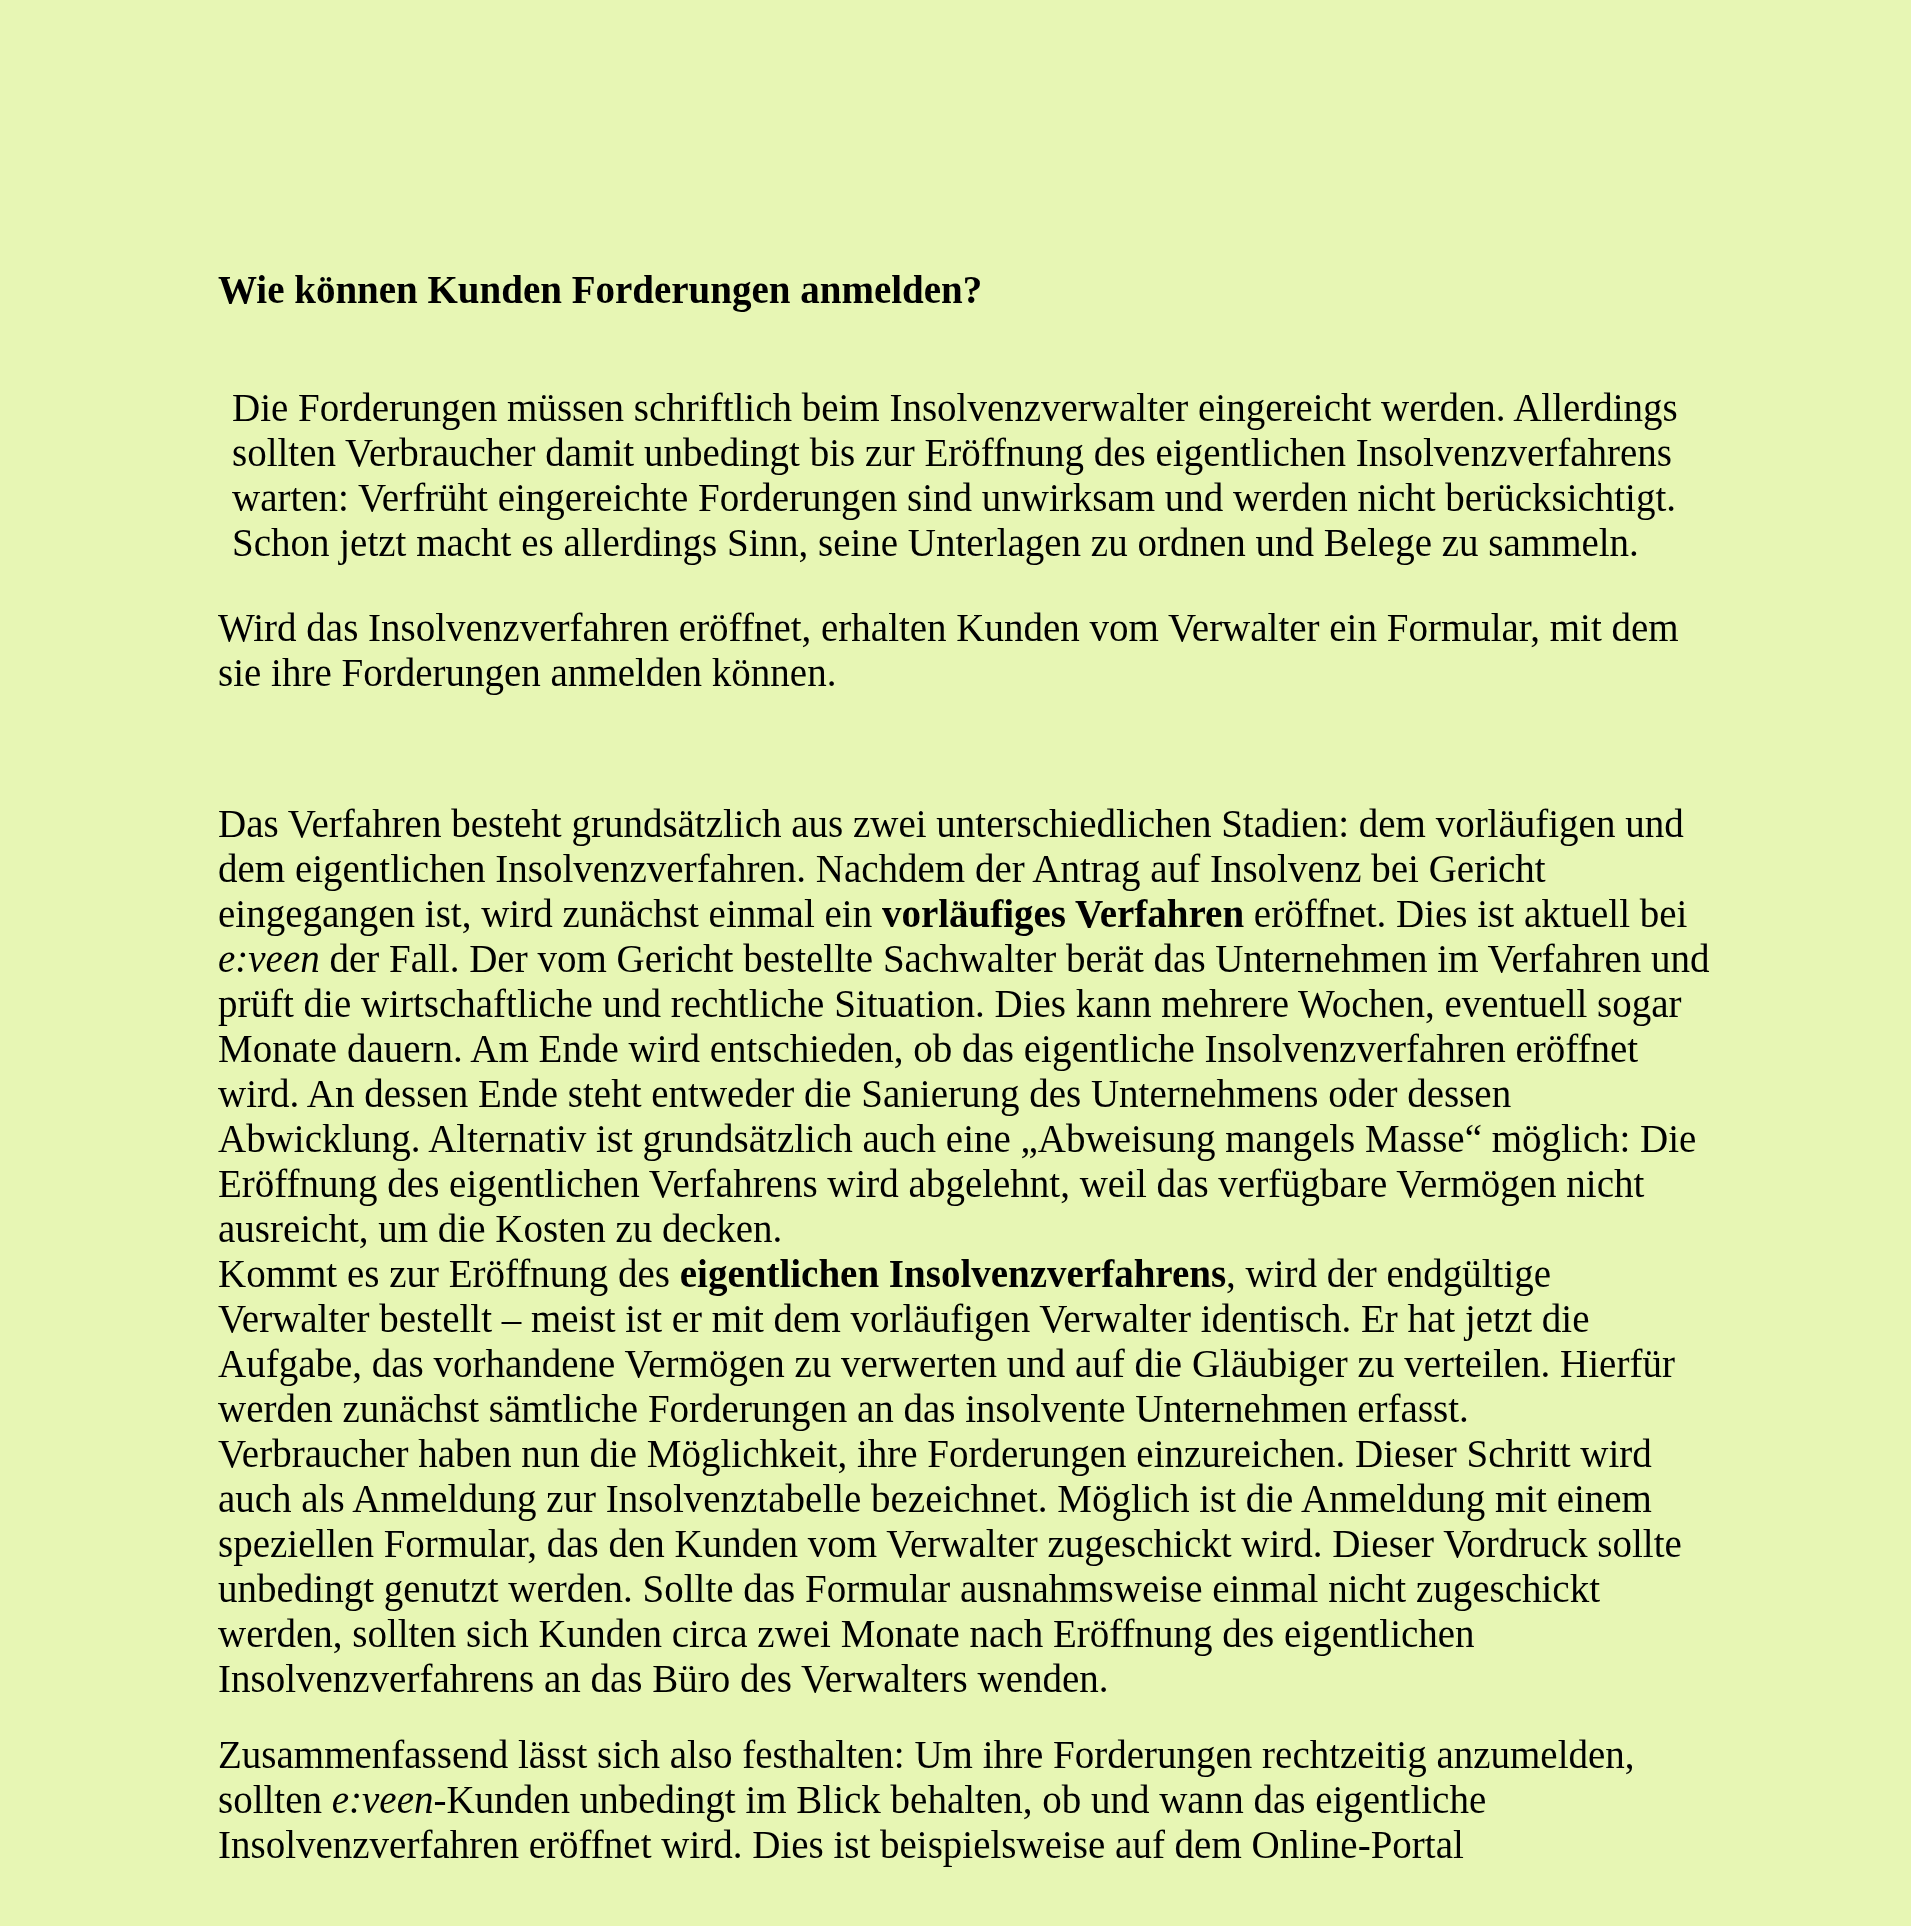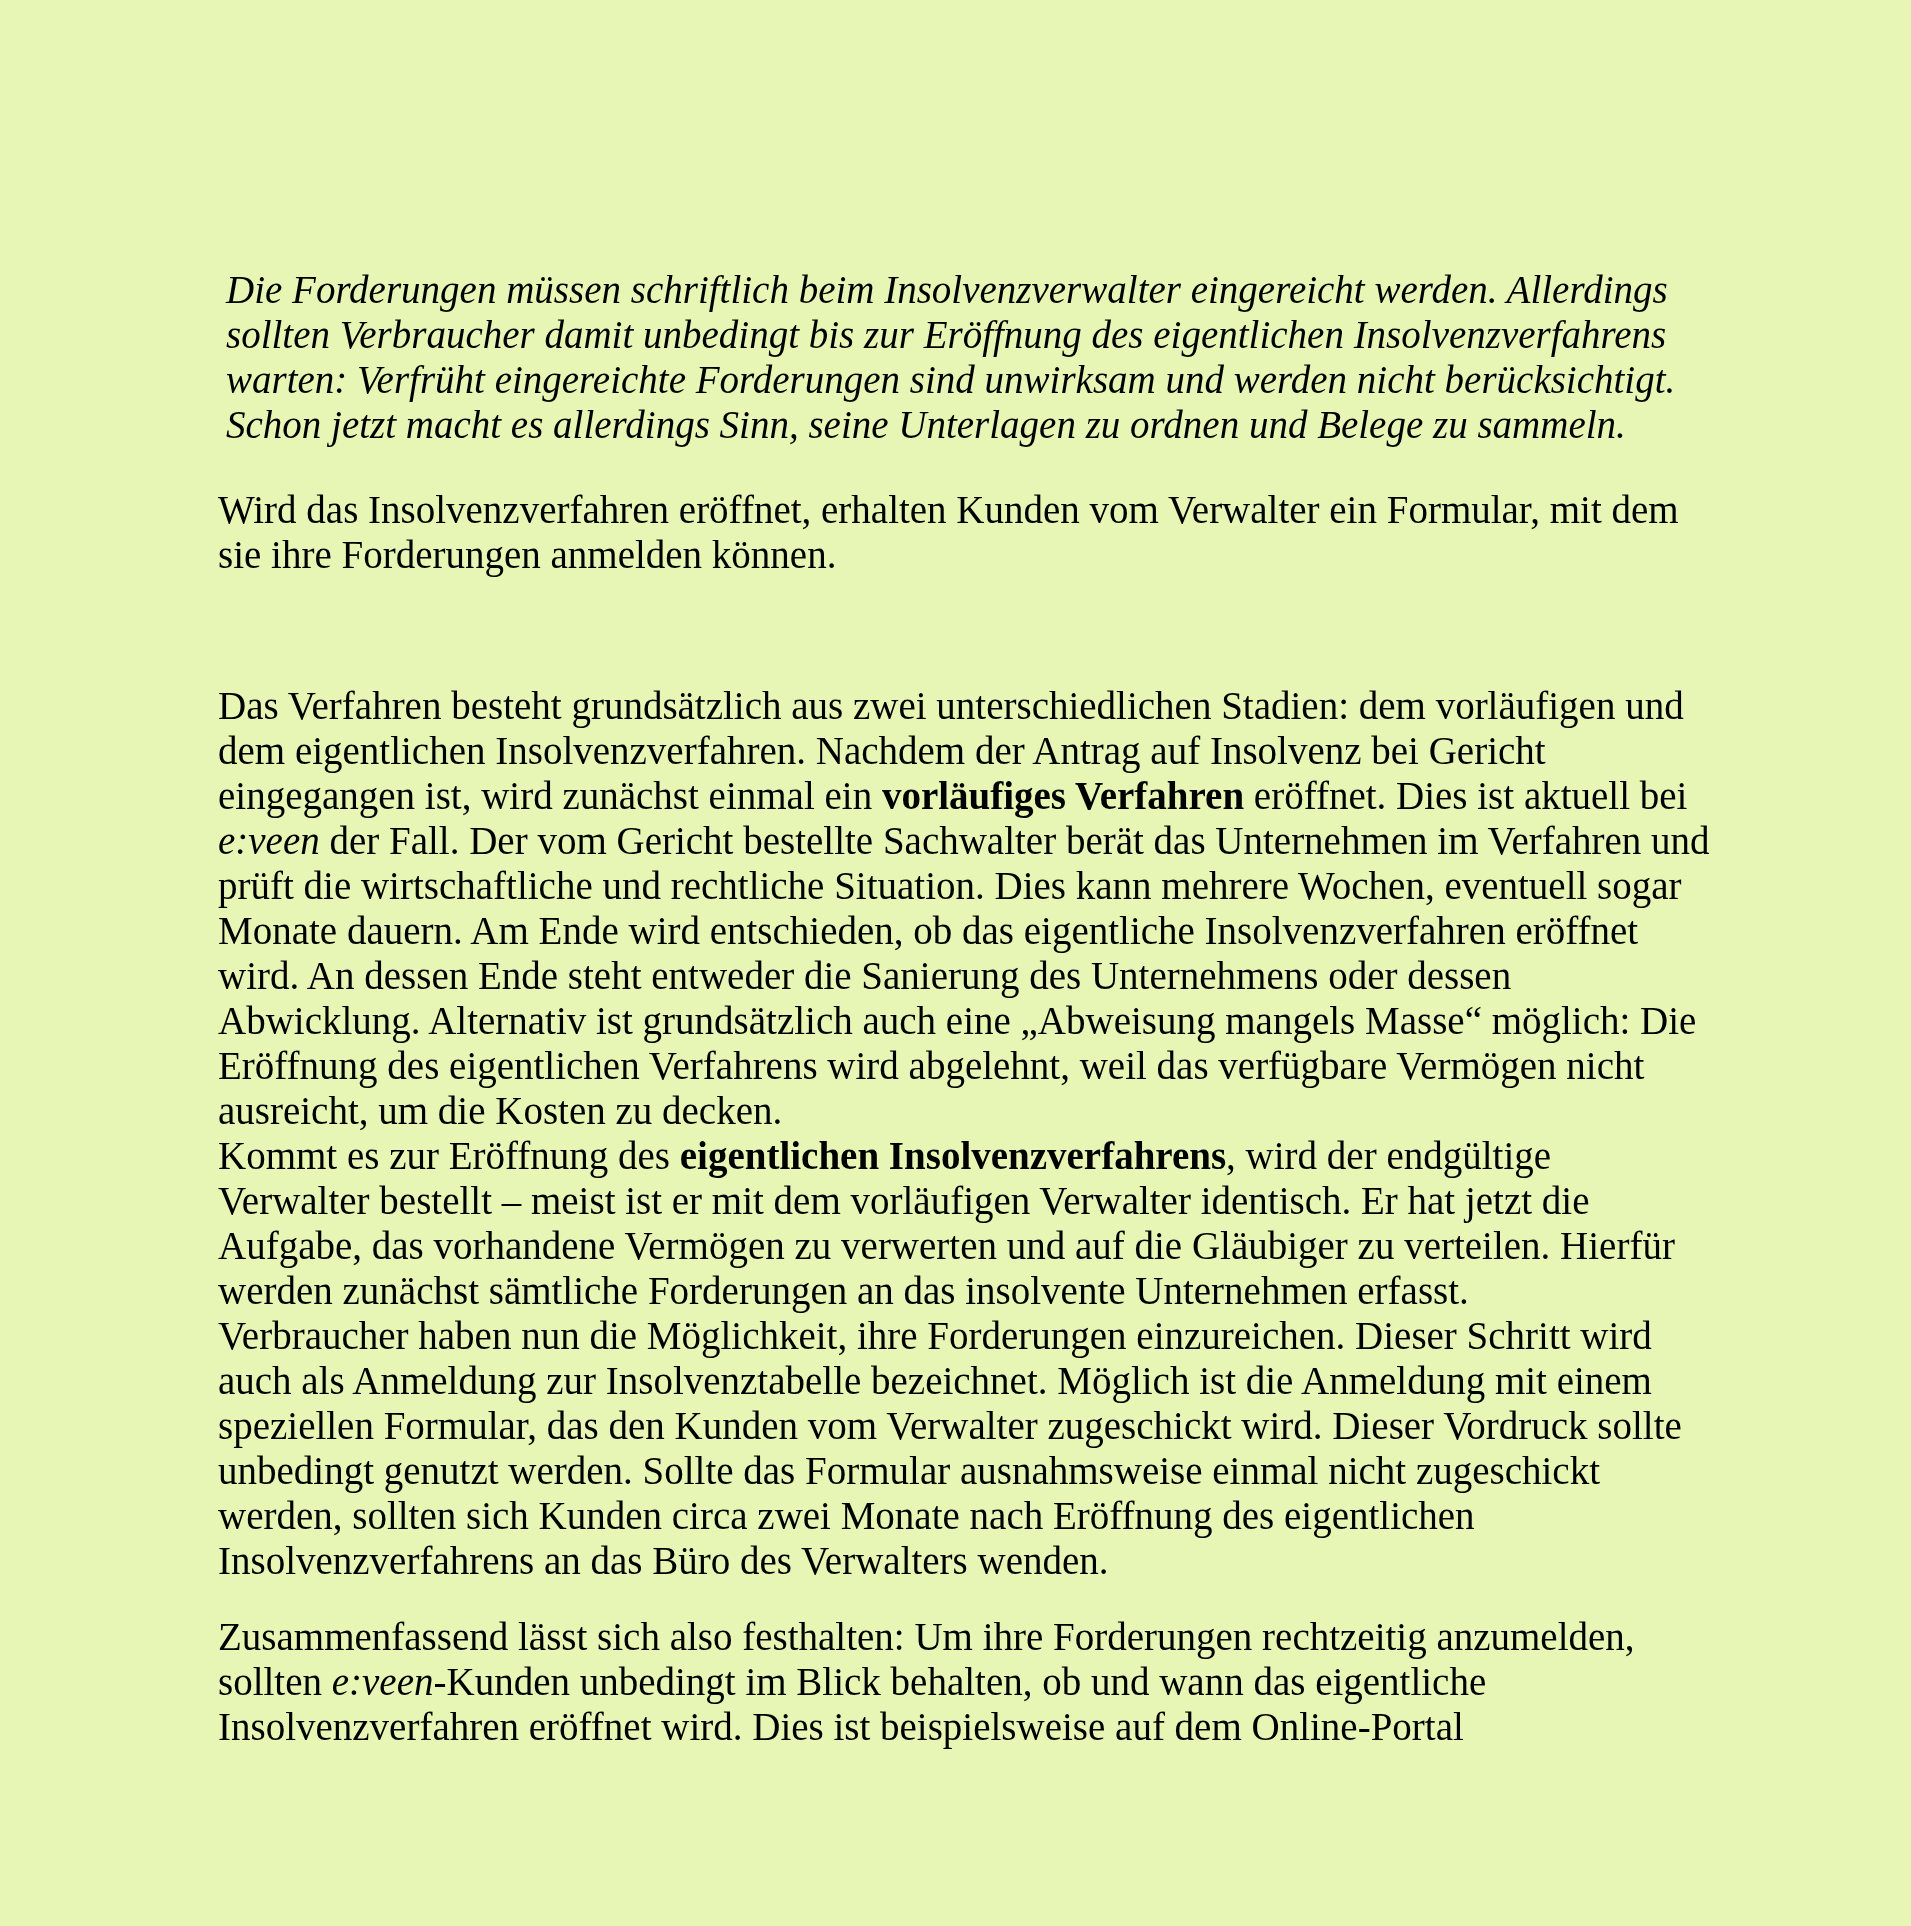--- a/index.html
+++ b/index.html
@@ -26,28 +26,29 @@
     font-size: 39px;
     line-height: 45px;
     font-weight: normal;
     text-align: left;
   }
   h3.block { font-weight: bold; }
   .bold { font-weight: bold; }
   .italic { font-style: italic; }
   
   .h-top    { margin: 0 0 73px 0; }
-  .p-a      { margin: 0 0 40px 8px; font-style: italic; }
+  .p-a      { margin: 0 0 40px 14px; }
   .p-b      { margin: 0 0 106px 0; }
   .h-mid    { margin: 0 0 69px 0; }
   .p-long   { margin: 16px 0 31px 0; }
   .p-z      { margin: 0 0 27px 0; }
 </style>
 </head>
 <body style="background: rgb(231, 246, 180); color: rgb(0, 0, 0);">
 
 <main class="page">
+    <h3 class="block h-top"><span class="bold">Wie können Kunden Forderungen anmelden?</span></h3>
     <p class="block p-a"><span>Die Forderungen müssen schriftlich beim Insolvenzverwalter eingereicht werden. Allerdings sollten Verbraucher damit unbedingt bis zur Eröffnung des eigentlichen Insolvenzverfahrens warten: Verfrüht eingereichte Forderungen sind unwirksam und werden nicht berücksichtigt. Schon jetzt macht es allerdings Sinn, seine Unterlagen zu ordnen und Belege zu sammeln.</span></p>
     <p class="block p-b"><span>Wird das Insolvenzverfahren eröffnet, erhalten Kunden vom Verwalter ein Formular, mit dem sie ihre Forderungen anmelden können.</span></p>
     <p class="block p-long"><span>Das Verfahren besteht grundsätzlich aus zwei unterschiedlichen Stadien: dem vorläufigen und dem eigentlichen Insolvenzverfahren. Nachdem der Antrag auf Insolvenz bei Gericht eingegangen ist, wird zunächst einmal ein </span><span class="bold">vorläufiges Verfahren</span><span> eröffnet. Dies ist aktuell bei </span><span class="italic">e:veen</span><span> der Fall. Der vom Gericht bestellte Sachwalter berät das Unternehmen im Verfahren und prüft die wirtschaftliche und rechtliche Situation. Dies kann mehrere Wochen, eventuell sogar Monate dauern. Am Ende wird entschieden, ob das eigentliche Insolvenzverfahren eröffnet wird. An dessen Ende steht entweder die Sanierung des Unternehmens oder dessen Abwicklung. Alternativ ist grundsätzlich auch eine „Abweisung mangels Masse“ möglich: Die Eröffnung des eigentlichen Verfahrens wird abgelehnt, weil das verfügbare Vermögen nicht ausreicht, um die Kosten zu decken.</span><br><span>Kommt es zur Eröffnung des </span><span class="bold">eigentlichen Insolvenzverfahrens</span><span>, wird der endgültige Verwalter bestellt – meist ist er mit dem vorläufigen Verwalter identisch. Er hat jetzt die Aufgabe, das vorhandene Vermögen zu verwerten und auf die Gläubiger zu verteilen. Hierfür werden zunächst sämtliche Forderungen an das insolvente Unternehmen erfasst.</span><br><span>Verbraucher haben nun die Möglichkeit, ihre Forderungen einzureichen. Dieser Schritt wird auch als Anmeldung zur Insolvenztabelle bezeichnet. Möglich ist die Anmeldung mit einem speziellen Formular, das den Kunden vom Verwalter zugeschickt wird. Dieser Vordruck sollte unbedingt genutzt werden. Sollte das Formular ausnahmsweise einmal nicht zugeschickt werden, sollten sich Kunden circa zwei Monate nach Eröffnung des eigentlichen Insolvenzverfahrens an das Büro des Verwalters wenden.</span></p>
     <p class="block p-z"><span>Zusammenfassend lässt sich also festhalten: Um ihre Forderungen rechtzeitig anzumelden, sollten </span><span class="italic">e:veen</span><span>-Kunden unbedingt im Blick behalten, ob und wann das eigentliche Insolvenzverfahren eröffnet wird. Dies ist beispielsweise auf dem Online-Portal </span></p>
   </main>
 
 
 </body></html>

